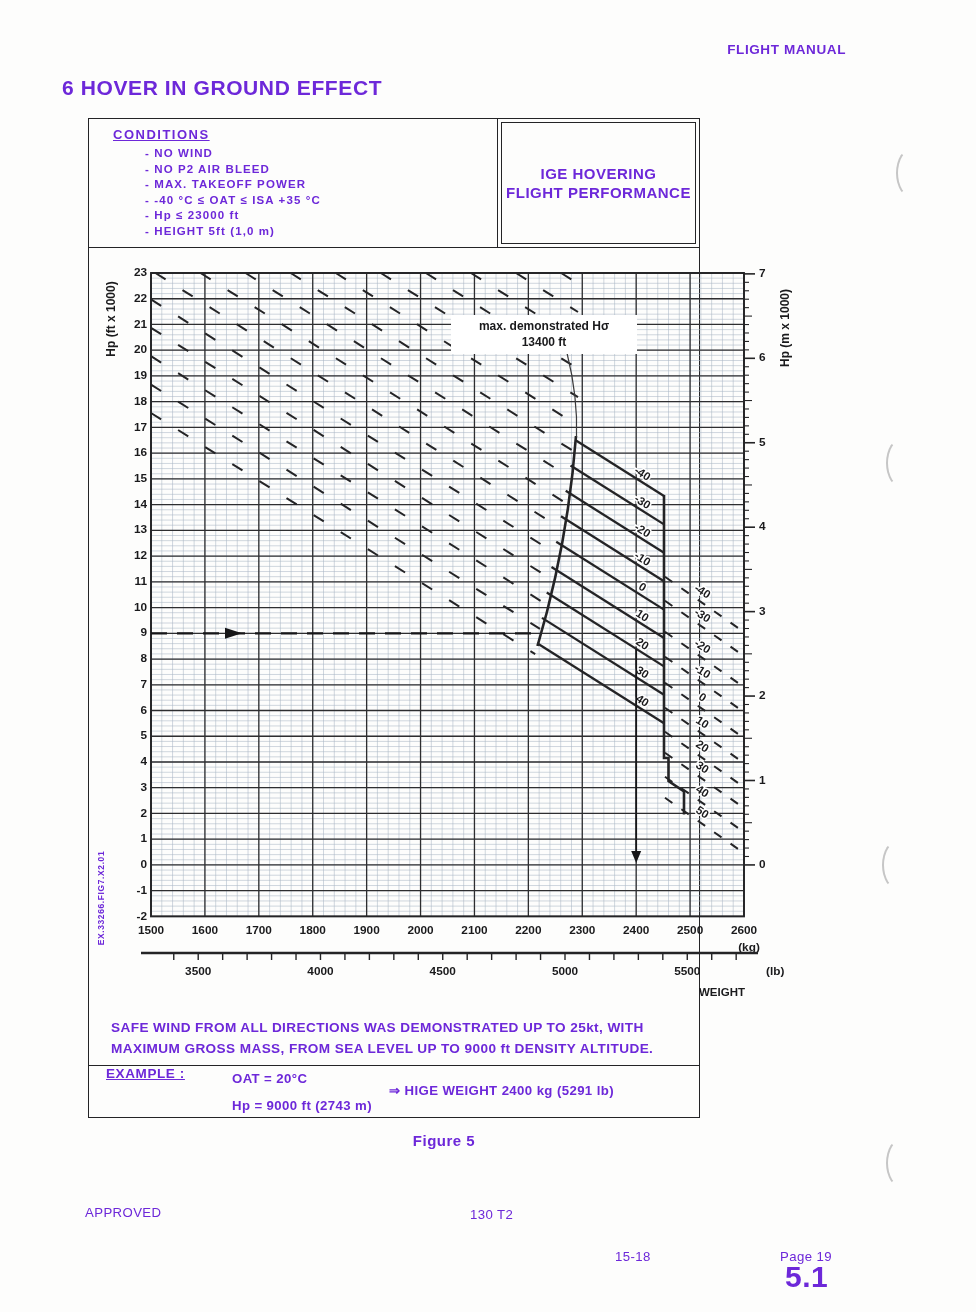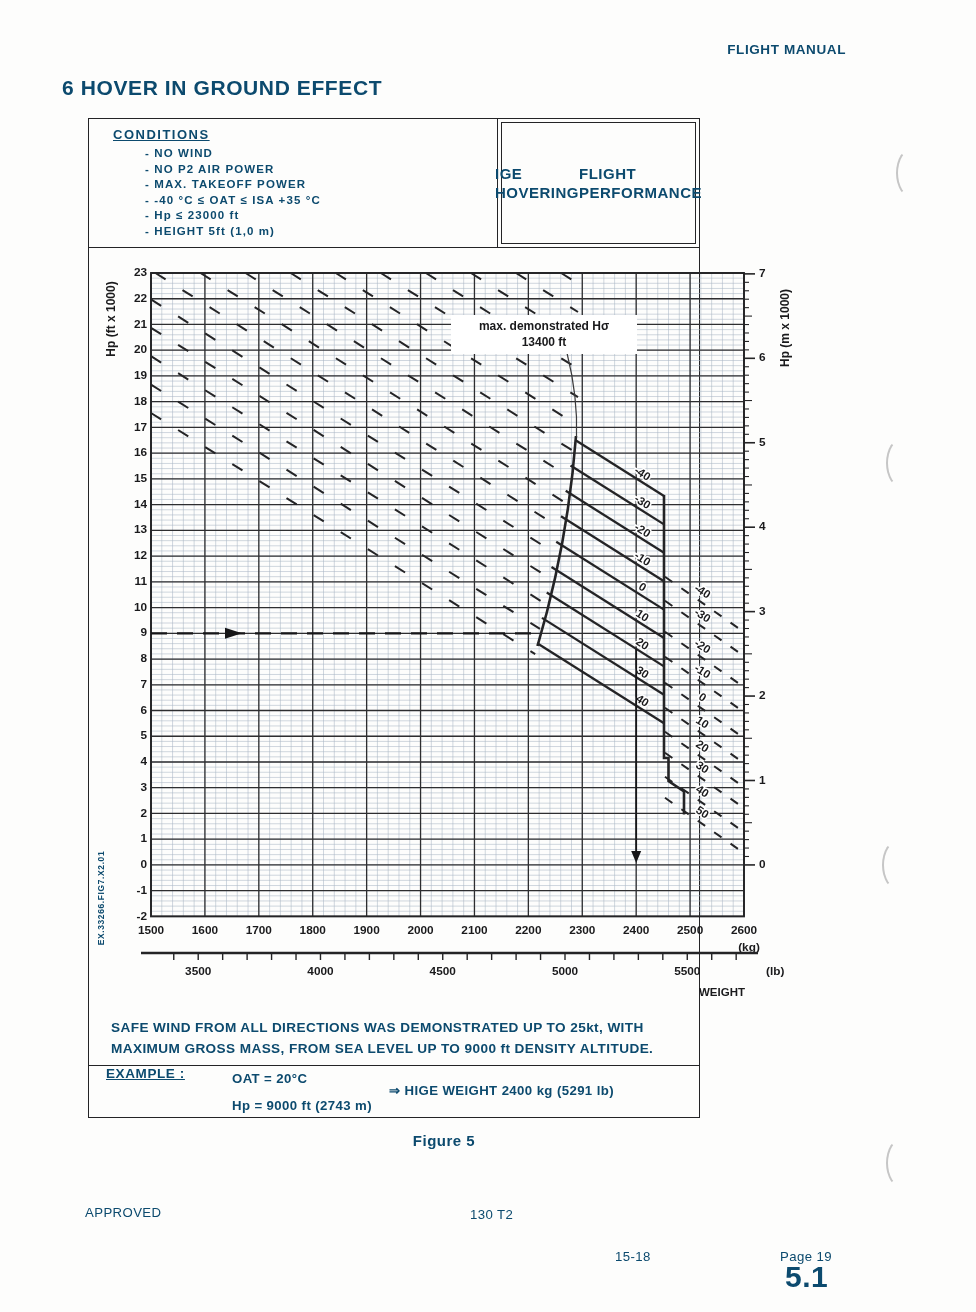--- a/index.html
+++ b/index.html
@@ -1,27 +1,27 @@
 <!DOCTYPE html>
 <html><head>
 <meta charset="utf-8">
 <style>
   html,body{margin:0;padding:0;background:#e8e8e8;}
   .page{position:relative;width:976px;height:1312px;background:#fdfdfc;margin:0 auto;
-        font-family:"Liberation Sans",sans-serif;color:#0c4a6e;overflow:hidden;}
+        font-family:"Liberation Sans",sans-serif;color:#6d28d9;overflow:hidden;}
   .hdr{position:absolute;top:42px;right:130px;font-size:13.5px;font-weight:700;letter-spacing:.6px;}
   .title{position:absolute;top:76px;left:62px;font-size:21px;font-weight:700;letter-spacing:.6px;}
   .figbox{position:absolute;left:88px;top:118px;width:612px;height:1000px;border:1.7px solid #242426;box-sizing:border-box;}
   .topsec{position:absolute;left:0;top:0;width:100%;height:129px;border-bottom:1.7px solid #242426;box-sizing:border-box;display:flex;}
   .condcell{width:409px;border-right:1.7px solid #242426;box-sizing:border-box;padding:8px 0 0 24px;}
   .condhead{font-size:13px;font-weight:700;letter-spacing:1.5px;text-decoration:underline;margin-bottom:4px;}
   .conditem{font-size:11.5px;font-weight:700;letter-spacing:1.1px;line-height:15.6px;white-space:pre;margin-left:32px;}
   .igecell{flex:1;position:relative;}
   .igeinner{position:absolute;left:3px;top:3px;right:3px;bottom:3px;border:1.6px solid #242426;
-            display:flex;align-items:center;justify-content:center;}
+            display:flex;flex-direction:column;align-items:center;justify-content:center;}
   .igeline{font-size:15px;font-weight:700;letter-spacing:.5px;line-height:19px;}
   .chartwrap{position:absolute;left:0;top:129px;width:712px;height:758px;}
   .notesec{position:absolute;left:0;top:887px;width:100%;height:60px;border-bottom:1.7px solid #242426;box-sizing:border-box;
            padding:11px 0 0 22px;}
   .notetext{font-size:13.6px;font-weight:700;letter-spacing:.4px;line-height:21px;}
   .exsec{position:absolute;left:0;top:947px;width:100%;height:51px;}
   .exhead{position:absolute;left:17px;top:0;font-size:13.5px;font-weight:700;letter-spacing:.6px;text-decoration:underline;}
   .exoat{position:absolute;left:143px;top:5px;font-size:13.2px;font-weight:700;letter-spacing:.4px;}
   .exhp{position:absolute;left:143px;top:32px;font-size:13.2px;font-weight:700;letter-spacing:.4px;}
   .exres{position:absolute;left:300px;top:17px;font-size:13.2px;font-weight:700;letter-spacing:.4px;}
@@ -44,21 +44,21 @@
 
   <div class="hdr">FLIGHT MANUAL</div>
   <div class="title">6 HOVER IN GROUND EFFECT</div>
 
   <div class="figbox">
 
     <div class="topsec">
       <div class="condcell">
         <div class="condhead">CONDITIONS</div>
         <div class="conditem">- NO WIND</div>
-        <div class="conditem">- NO P2 AIR POWER</div>
+        <div class="conditem">- NO P2 AIR BLEED</div>
         <div class="conditem">- MAX. TAKEOFF POWER</div>
         <div class="conditem">- -40 °C ≤ OAT ≤ ISA +35 °C</div>
         <div class="conditem">- Hp ≤ 23000 ft</div>
         <div class="conditem">- HEIGHT 5ft (1,0 m)</div>
       </div>
       <div class="igecell">
         <div class="igeinner">
           <div class="igeline">IGE HOVERING</div>
           <div class="igeline">FLIGHT PERFORMANCE</div>
         </div>

